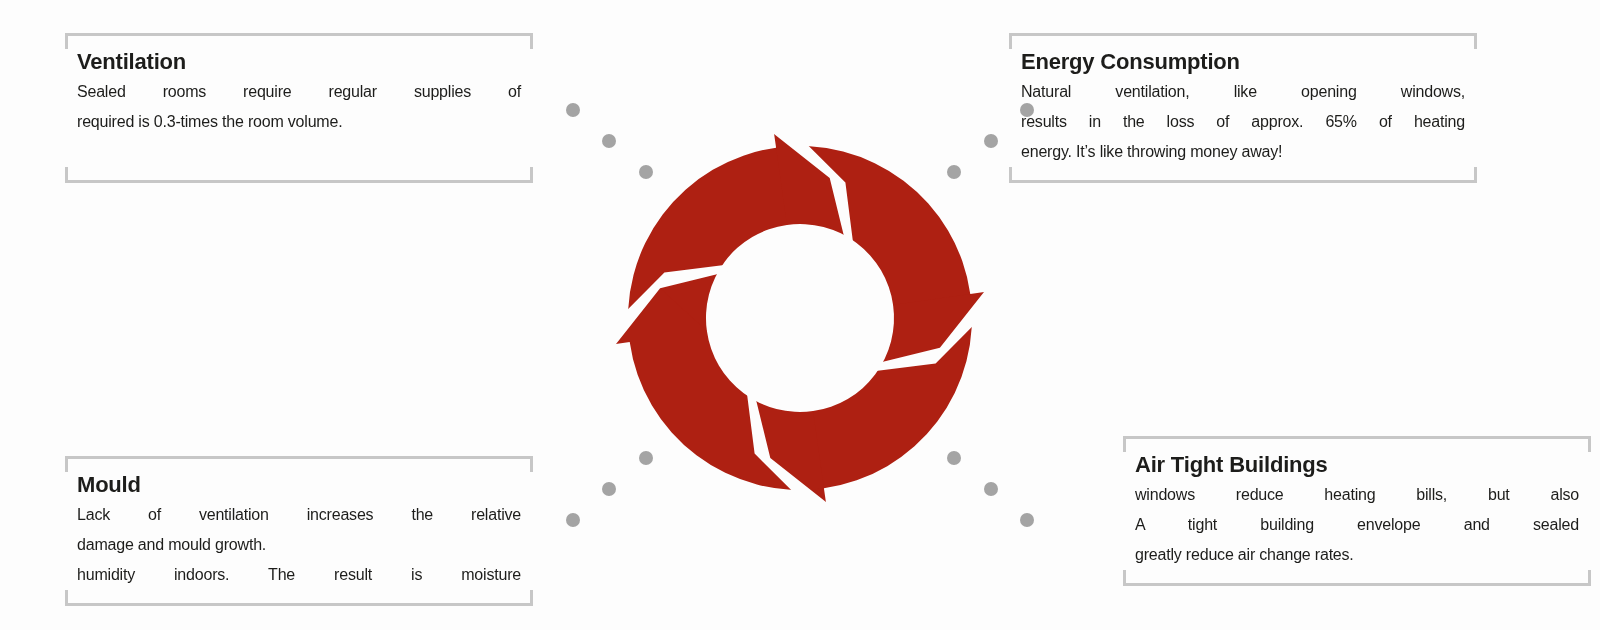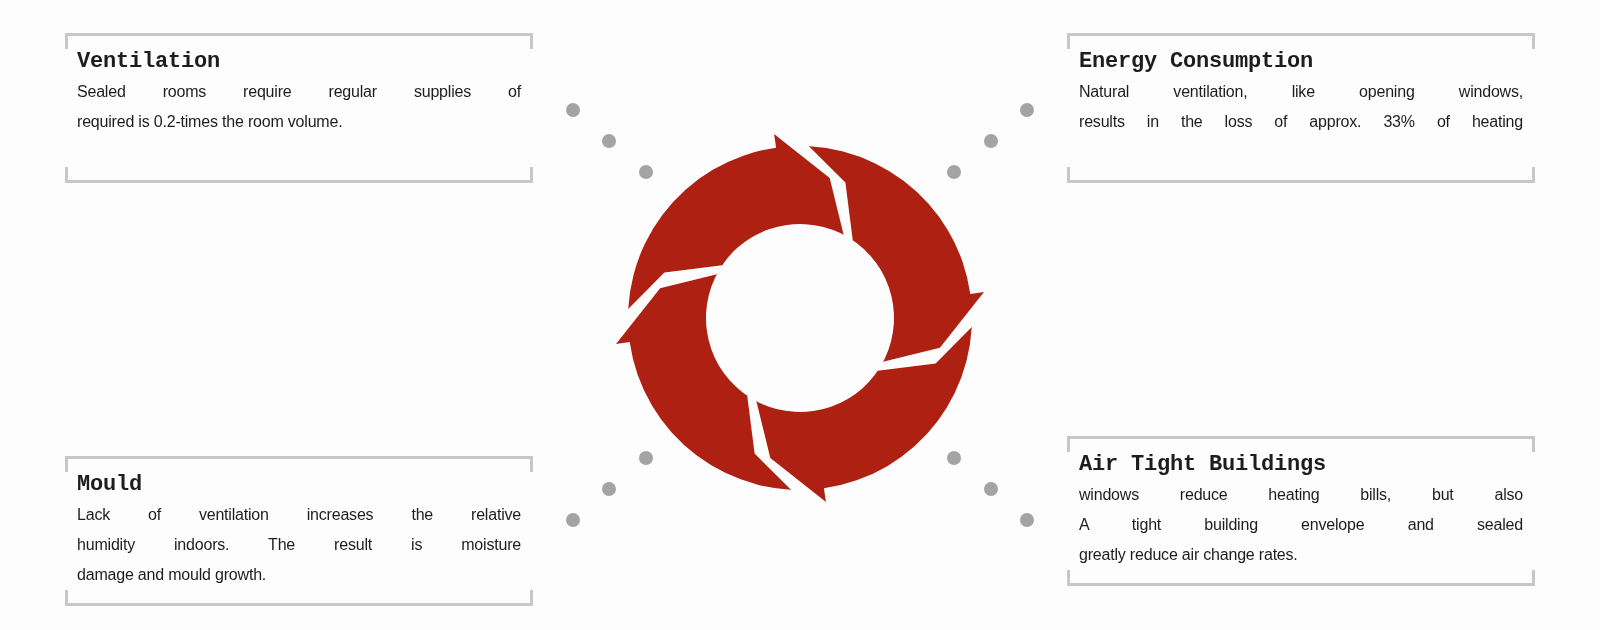--- a/index.html
+++ b/index.html
@@ -15,71 +15,71 @@
     padding:11px 12px 0 12px;
   }
   .tick{position:absolute;width:3px;height:16px;background:#c7c7c7;}
   .tick.tl{left:0;top:-3px;}
   .tick.tr{right:0;top:-3px;}
   .tick.bl{left:0;bottom:-3px;}
   .tick.br{right:0;bottom:-3px;}
   .box-title{
     margin:0;font-size:22px;line-height:30px;font-weight:bold;
     letter-spacing:-0.2px;
-    font-family:Liberation Mono, monospace;
   }
   .jline{
     font-size:16px;line-height:30px;letter-spacing:-0.2px;
     text-align:justify;text-align-last:justify;
   }
   .jline.last{text-align-last:left;}
   .connector-dot{
     position:absolute;width:14px;height:14px;border-radius:50%;
     background:#a4a4a4;
   }
   #box-ventilation{left:65px;top:33px;}
-  #box-energy{left:1067px;top:33px;}
+  #box-energy{left:1009px;top:33px;}
   #box-mould{left:65px;top:456px;}
-  #box-airtight{left:1067px;top:436px;}
+  #box-airtight{left:1123px;top:436px;}
   #cycle-svg{position:absolute;left:590px;top:108px;}
 </style>
 </head>
 <body>
 
 <div id="canvas">
 
   <div class="info-box" id="box-ventilation">
     <span class="tick tl"></span>
     <span class="tick tr"></span>
     <span class="tick bl"></span>
     <span class="tick br"></span>
     <h3 class="box-title">Ventilation</h3>
     <div class="jline">Sealed rooms require regular supplies of</div>
-    <div class="jline last">required is 0.2-times the room volume.</div>
+    <div class="jline last">required is 0.3-times the room volume.</div>
   </div>
 
   <div class="info-box" id="box-energy">
     <span class="tick tl"></span>
     <span class="tick tr"></span>
     <span class="tick bl"></span>
     <span class="tick br"></span>
     <h3 class="box-title">Energy Consumption</h3>
     <div class="jline">Natural ventilation, like opening windows,</div>
-    <div class="jline">results in the loss of approx. 33% of heating</div>
+    <div class="jline">results in the loss of approx. 65% of heating</div>
+    <div class="jline last">energy. It’s like throwing money away!</div>
   </div>
 
   <div class="info-box" id="box-mould">
     <span class="tick tl"></span>
     <span class="tick tr"></span>
     <span class="tick bl"></span>
     <span class="tick br"></span>
     <h3 class="box-title">Mould</h3>
     <div class="jline">Lack of ventilation increases the relative</div>
+    <div class="jline last">damage and mould growth.</div>
     <div class="jline">humidity indoors. The result is moisture</div>
-    <div class="jline last">damage and mould growth.</div>
   </div>
 
   <div class="info-box" id="box-airtight">
     <span class="tick tl"></span>
     <span class="tick tr"></span>
     <span class="tick bl"></span>
     <span class="tick br"></span>
     <h3 class="box-title">Air Tight Buildings</h3>
     <div class="jline">windows reduce heating bills, but also</div>
     <div class="jline">A tight building envelope and sealed</div>

